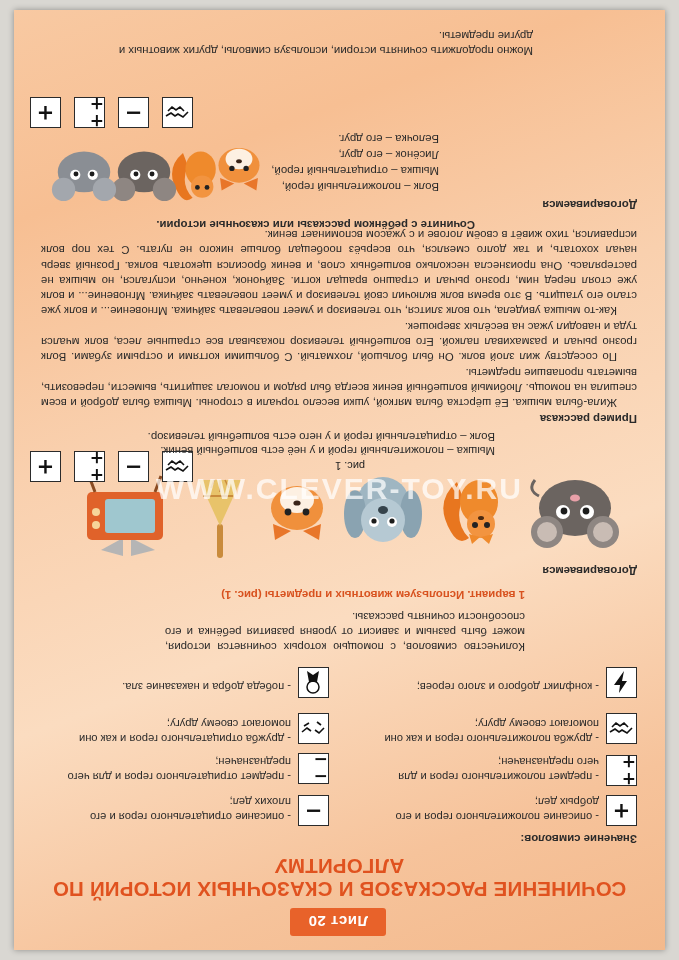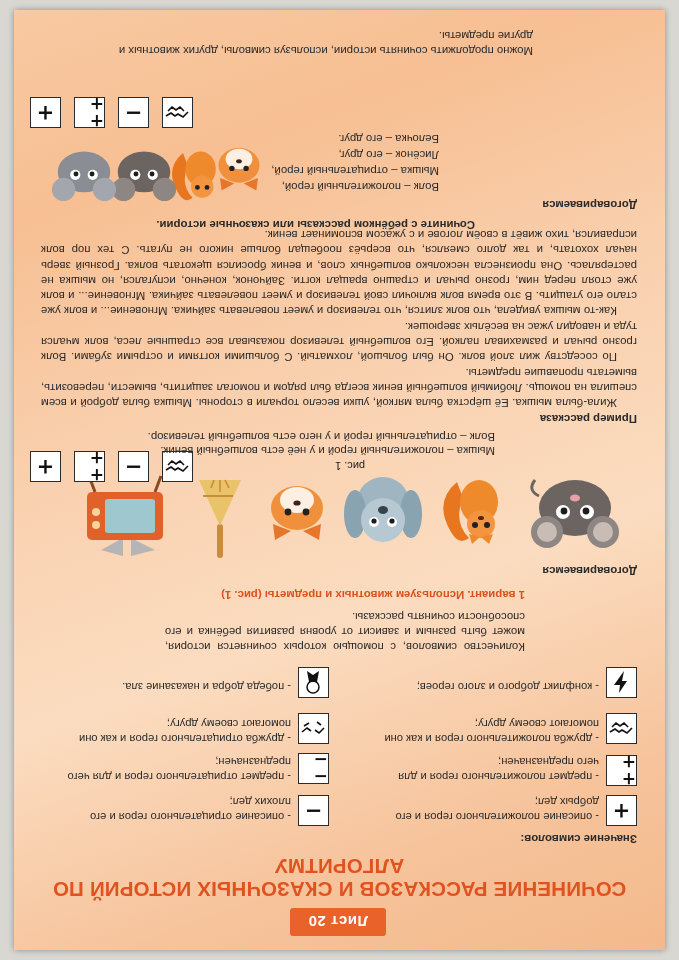--- a/index.html
+++ b/index.html
@@ -316,13 +316,14 @@
         <path d="M1 8 L6 3 L11 6 L14 4 L18 7 L23 4" stroke="#111" stroke-width="1.6" fill="none"></path>
         <path d="M5 9 L9 13 L13 10 L17 13 L21 9" stroke="#111" stroke-width="1.6" fill="none"></path>
       </svg>
     </div>
 
     <div class="txt" style="left:132px;top:892px;width:420px;">Можно продолжить сочинять истории, используя символы, других животных и другие предметы.</div>
 
    </div>
   </div>
 
+  <div class="wm">WWW.CLEVER-TOY.RU</div>
 </div>
 
 </body></html>

